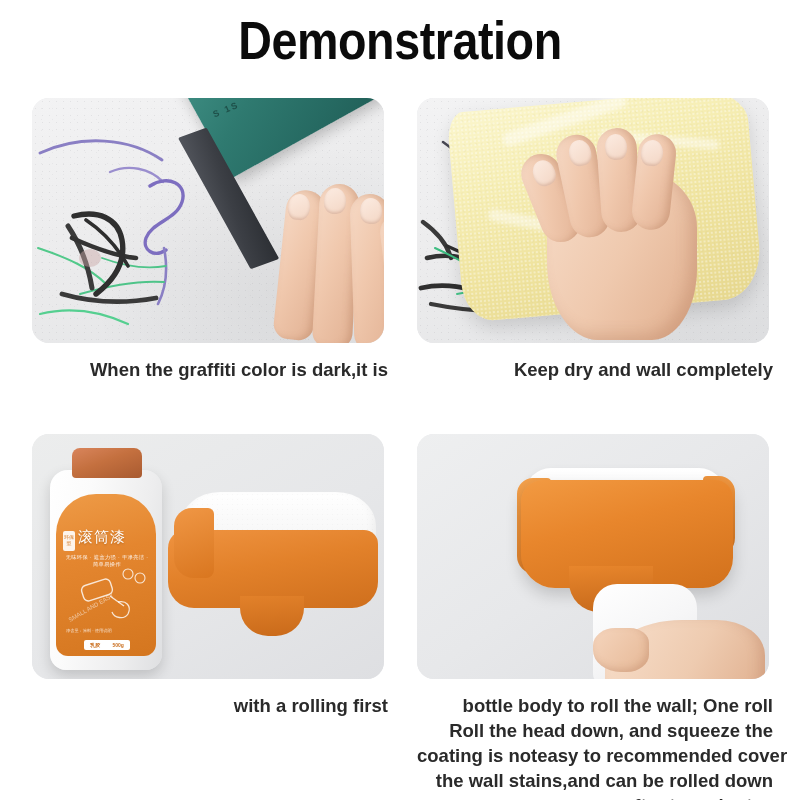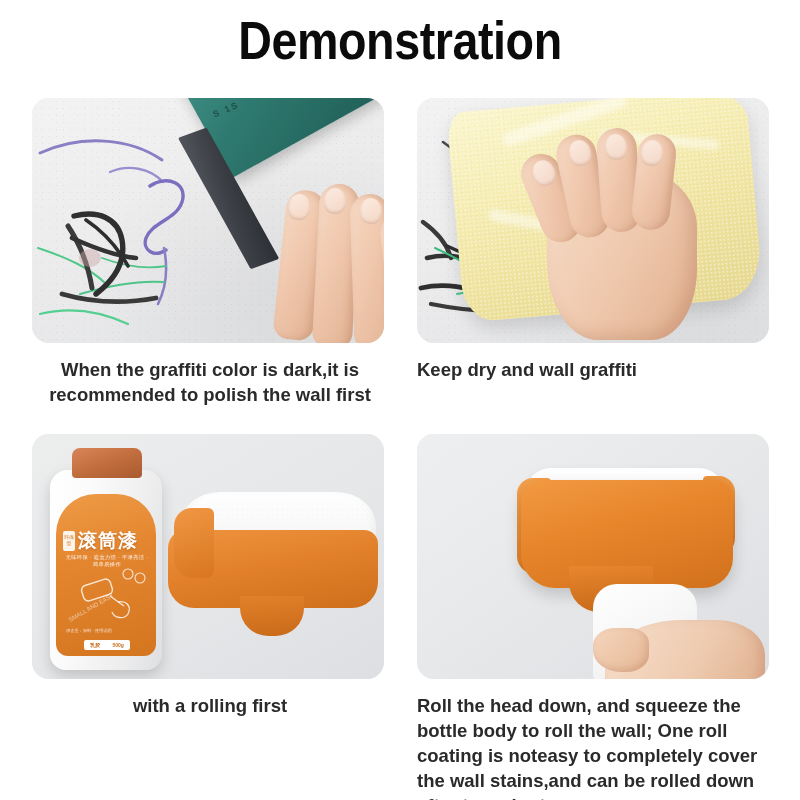--- a/index.html
+++ b/index.html
@@ -59,21 +59,21 @@
     font-family: "Liberation Sans", sans-serif;
     font-weight: bold;
     font-size: 18.5px;
     line-height: 25px;
     color: #2a2a2a;
     margin-top: 14px;
     width: 356px;
   }
   .caption.center { text-align: center; }
   .caption.left   { text-align: left; }
-  .caption .ln { display: block; white-space: pre; }
+  .caption .ln { display: block; white-space: pre; text-align: right; }
 
   
   .wall-bg {
     position: absolute; inset: 0;
     background:
       radial-gradient(ellipse at 72% 78%, rgba(0,0,0,0.05) 0%, rgba(0,0,0,0) 55%),
       linear-gradient(160deg, #f3f3f4 0%, #ececed 45%, #e2e3e5 100%);
   }
   .wall-speckle {
     position: absolute; inset: 0;
@@ -204,22 +204,22 @@
     position: absolute;
     left: 6px; top: 46px;
     width: 100px; height: 162px;
     background: linear-gradient(165deg, #ee9b47 0%, #e4862f 38%, #d4761f 100%);
     border-radius: 40px 40px 12px 12px;
   }
   .label-main {
     position: absolute;
     left: 22px; top: 34px;
     color: #fff;
-    font-size: 19px;
-    font-weight: bold;
+    font-size: 15px;
+    font-weight: normal;
     letter-spacing: 1px;
     text-shadow: 0 1px 2px rgba(120,60,10,.4);
   }
   .label-tag {
     position: absolute;
     left: 7px; top: 37px;
     width: 12px; height: 20px;
     background: rgba(255,255,255,.9);
     border-radius: 2px;
     color: #d4761f;
@@ -425,21 +425,20 @@
         <div class="finger" style="left:116px; top:30px; width:36px; height:134px; transform:rotate(-7deg);"></div>
         <div class="nail" style="left:18px;  top:10px;  transform:rotate(6deg);"></div>
         <div class="nail" style="left:54px;  top:4px;   transform:rotate(3deg);"></div>
         <div class="nail" style="left:90px;  top:14px;  transform:rotate(-2deg);"></div>
 
       </div>
     </div>
 
     <div class="caption center">
       <span class="ln">When the graffiti color is dark,it is</span>
-      <span class="ln">recommended to polish the wall first</span>
     </div>
   </div>
 
   <div class="cell cell-tr">
     <div class="photo">
       <div class="wall-bg"></div>
       <div class="wall-speckle"></div>
 
       <svg class="scribbles" viewBox="0 0 352 245">
         <path d="M26,44 C40,54 52,64 58,76" stroke="#4a4a55" stroke-width="2.6" fill="none" stroke-linecap="round"></path>
@@ -469,21 +468,21 @@
         <div class="finger" style="left:86px; top:12px; width:40px; height:104px; transform:rotate(-4deg); border-radius:24px;"></div>
         <div class="finger" style="left:122px; top:18px; width:38px; height:96px; transform:rotate(6deg); border-radius:24px;"></div>
         <div class="nail" style="left:20px; top:44px; transform:rotate(-22deg);"></div>
         <div class="nail" style="left:56px; top:24px; transform:rotate(-12deg);"></div>
         <div class="nail" style="left:92px; top:18px; transform:rotate(-4deg);"></div>
         <div class="nail" style="left:128px; top:24px; transform:rotate(6deg);"></div>
       </div>
     </div>
 
     <div class="caption left">
-      <span class="ln">Keep dry and wall graffiti</span>
+      <span class="ln">Keep dry and wall completely</span>
     </div>
   </div>
 
   <div class="cell cell-bl">
     <div class="photo">
       <div class="p3-bg"></div>
 
       <div class="bottle">
         <div class="bottle-body"></div>
         <div class="bottle-cap"></div>
@@ -529,21 +528,21 @@
       <div class="r4-frame"></div>
       <div class="r4-neck"></div>
       <div class="r4-bottle"></div>
       <div class="hand4">
         <div class="palm4"></div>
         <div class="thumb4"></div>
       </div>
     </div>
 
     <div class="caption left">
+      <span class="ln">bottle body to roll the wall; One roll</span>
       <span class="ln">Roll the head down, and squeeze the</span>
-      <span class="ln">bottle body to roll the wall; One roll</span>
-      <span class="ln">coating is noteasy to completely cover</span>
+      <span class="ln">coating is noteasy to recommended cover</span>
       <span class="ln">the wall stains,and can be rolled down</span>
       <span class="ln">after ten minutes</span>
     </div>
   </div>
 
 </div>
 
 </body></html>

